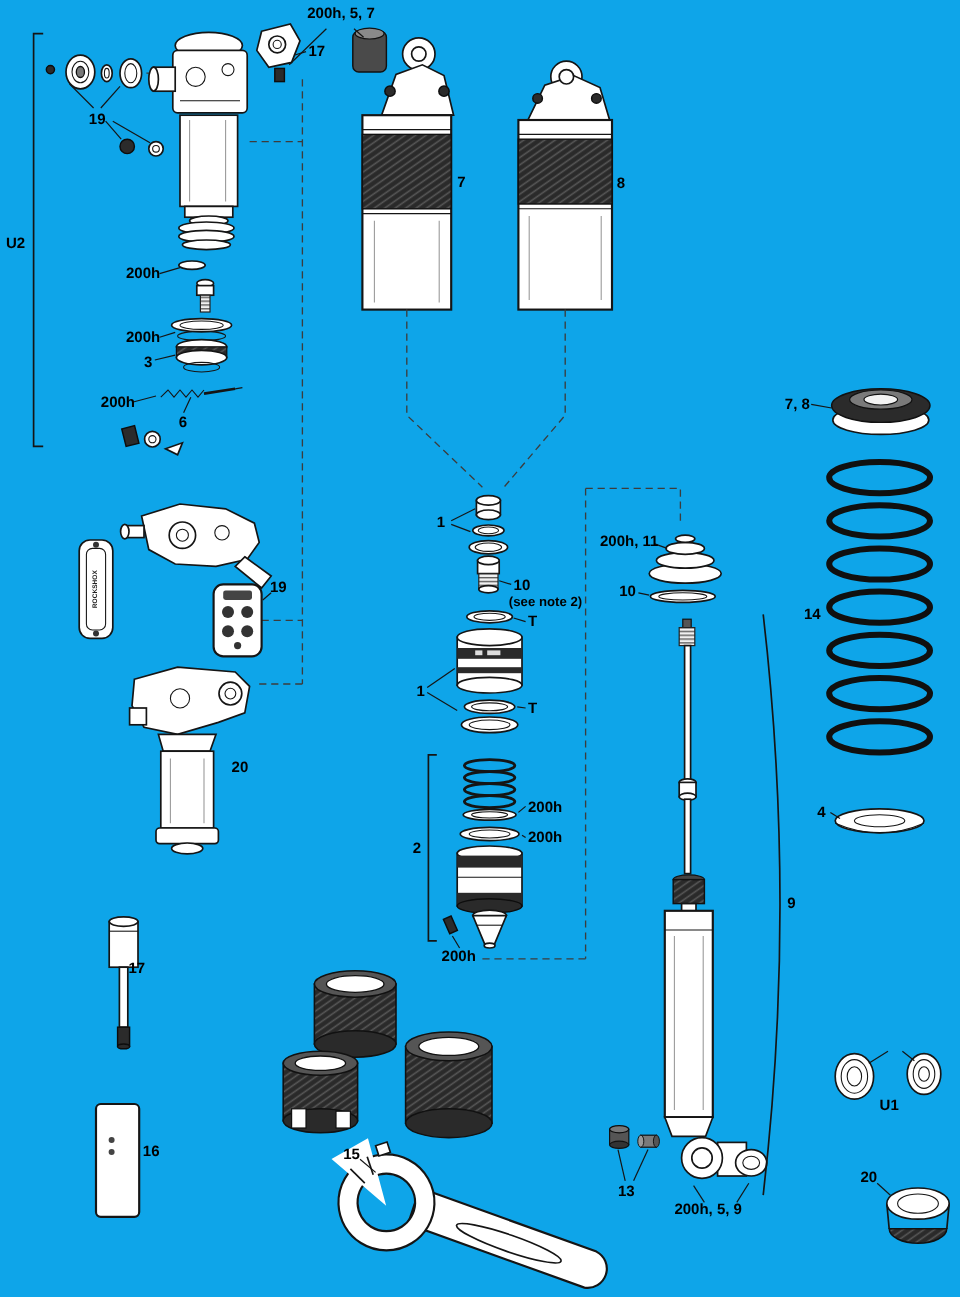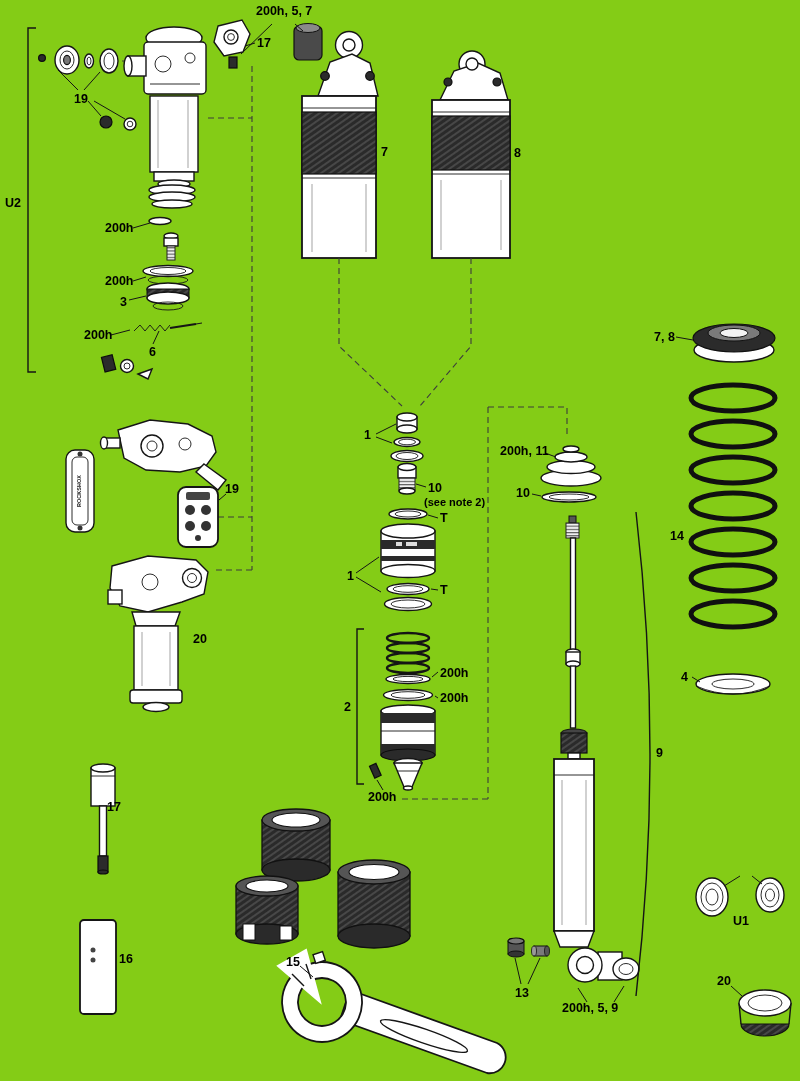--- a/index.html
+++ b/index.html
@@ -1,16 +1,16 @@
 <!DOCTYPE html>
 <html><head>
 <meta charset="utf-8">
 <style>
   html,body{margin:0;padding:0;background:#fff}
-  .stage{position:relative;width:800px;height:1081px;background:#84cc16;overflow:hidden;
+  .stage{position:relative;width:800px;height:1081px;background:#0ea5e9;overflow:hidden;
          font-family:"Liberation Sans",sans-serif}
   .stage svg{position:absolute;left:0;top:0}
   .lbl{position:absolute;font:bold 12.5px/1.15 "Liberation Sans",sans-serif;color:#000;white-space:nowrap}
   .lbl-sm{position:absolute;font:bold 11px/1.1 "Liberation Sans",sans-serif;color:#000;white-space:nowrap}
   
   .fw{fill:#fff;stroke:#151515;stroke-width:1.4}
   .fw2{fill:#fff;stroke:#151515;stroke-width:1.8}
   .fd{fill:#2b2b2b;stroke:#0d0d0d;stroke-width:1.2}
   .fg{fill:#777;stroke:#0d0d0d;stroke-width:1.1}
   .ln{fill:none;stroke:#151515;stroke-width:1.4}
@@ -410,21 +410,21 @@
   <div class="lbl" style="left:514px;top:146px">8</div>
   <div class="lbl" style="left:654px;top:330px">7, 8</div>
   <div class="lbl" style="left:364px;top:428px">1</div>
   <div class="lbl" style="left:428px;top:481px">10</div>
   <div class="lbl-sm" style="left:424px;top:496px">(see note 2)</div>
   <div class="lbl" style="left:500px;top:444px">200h, 11</div>
   <div class="lbl" style="left:516px;top:486px">10</div>
   <div class="lbl" style="left:440px;top:511px">T</div>
   <div class="lbl" style="left:347px;top:569px">1</div>
   <div class="lbl" style="left:440px;top:583px">T</div>
-  <div class="lbl" style="left:670px;top:529px">14</div>
+  <div class="lbl" style="left:670px;top:505px">14</div>
   <div class="lbl" style="left:344px;top:700px">2</div>
   <div class="lbl" style="left:440px;top:666px">200h</div>
   <div class="lbl" style="left:440px;top:691px">200h</div>
   <div class="lbl" style="left:681px;top:670px">4</div>
   <div class="lbl" style="left:656px;top:746px">9</div>
   <div class="lbl" style="left:225px;top:482px">19</div>
   <div class="lbl" style="left:193px;top:632px">20</div>
   <div class="lbl" style="left:107px;top:800px">17</div>
   <div class="lbl" style="left:119px;top:952px">16</div>
   <div class="lbl" style="left:286px;top:955px">15</div>

